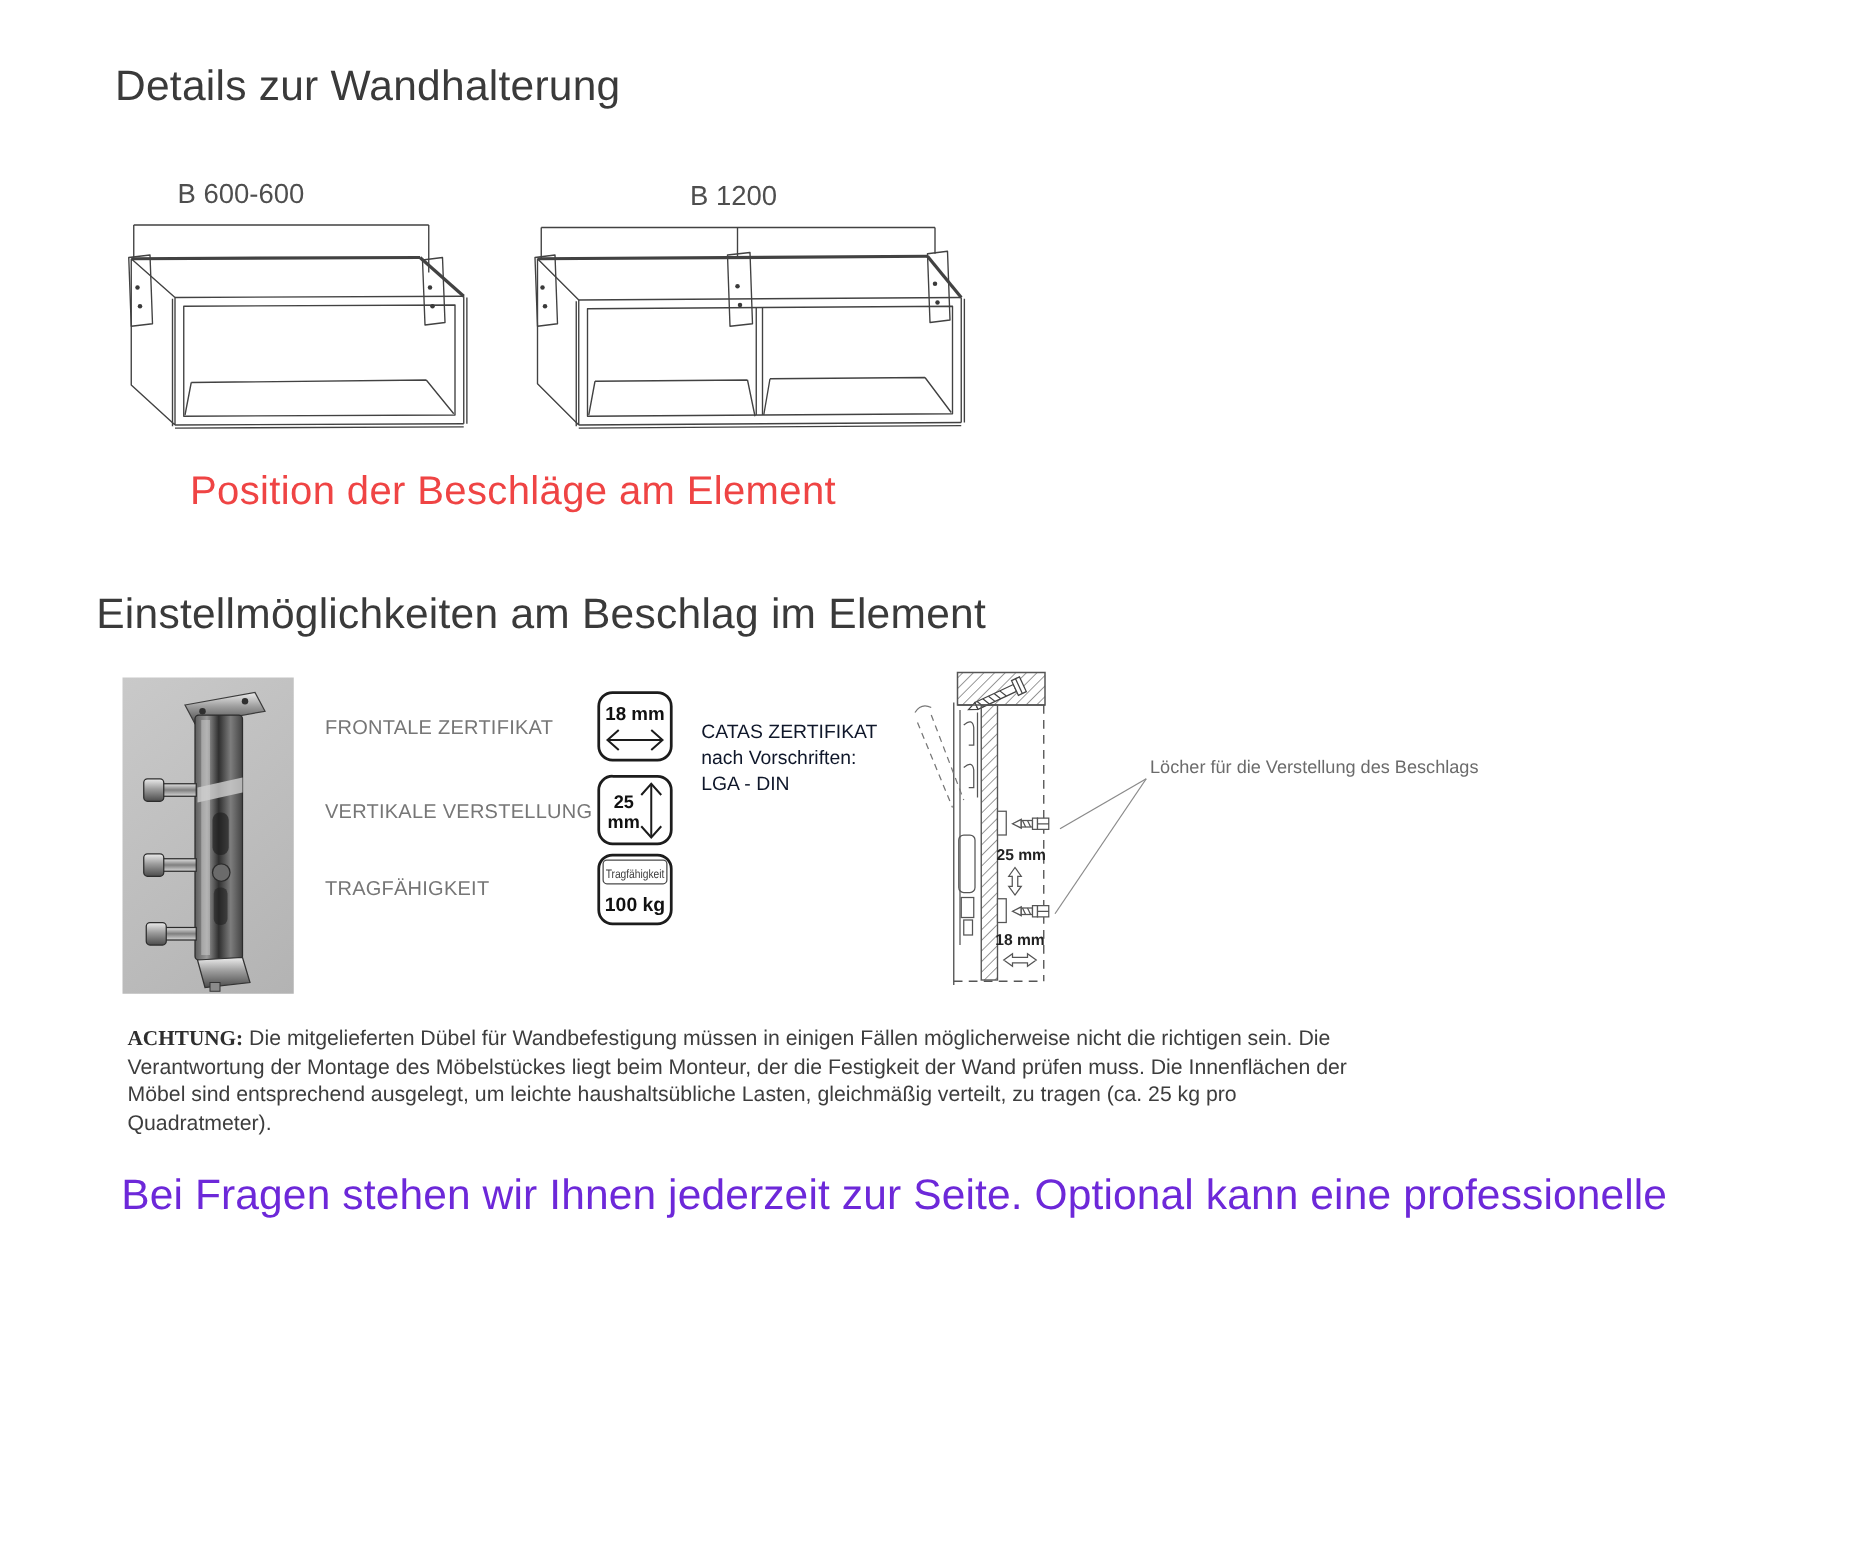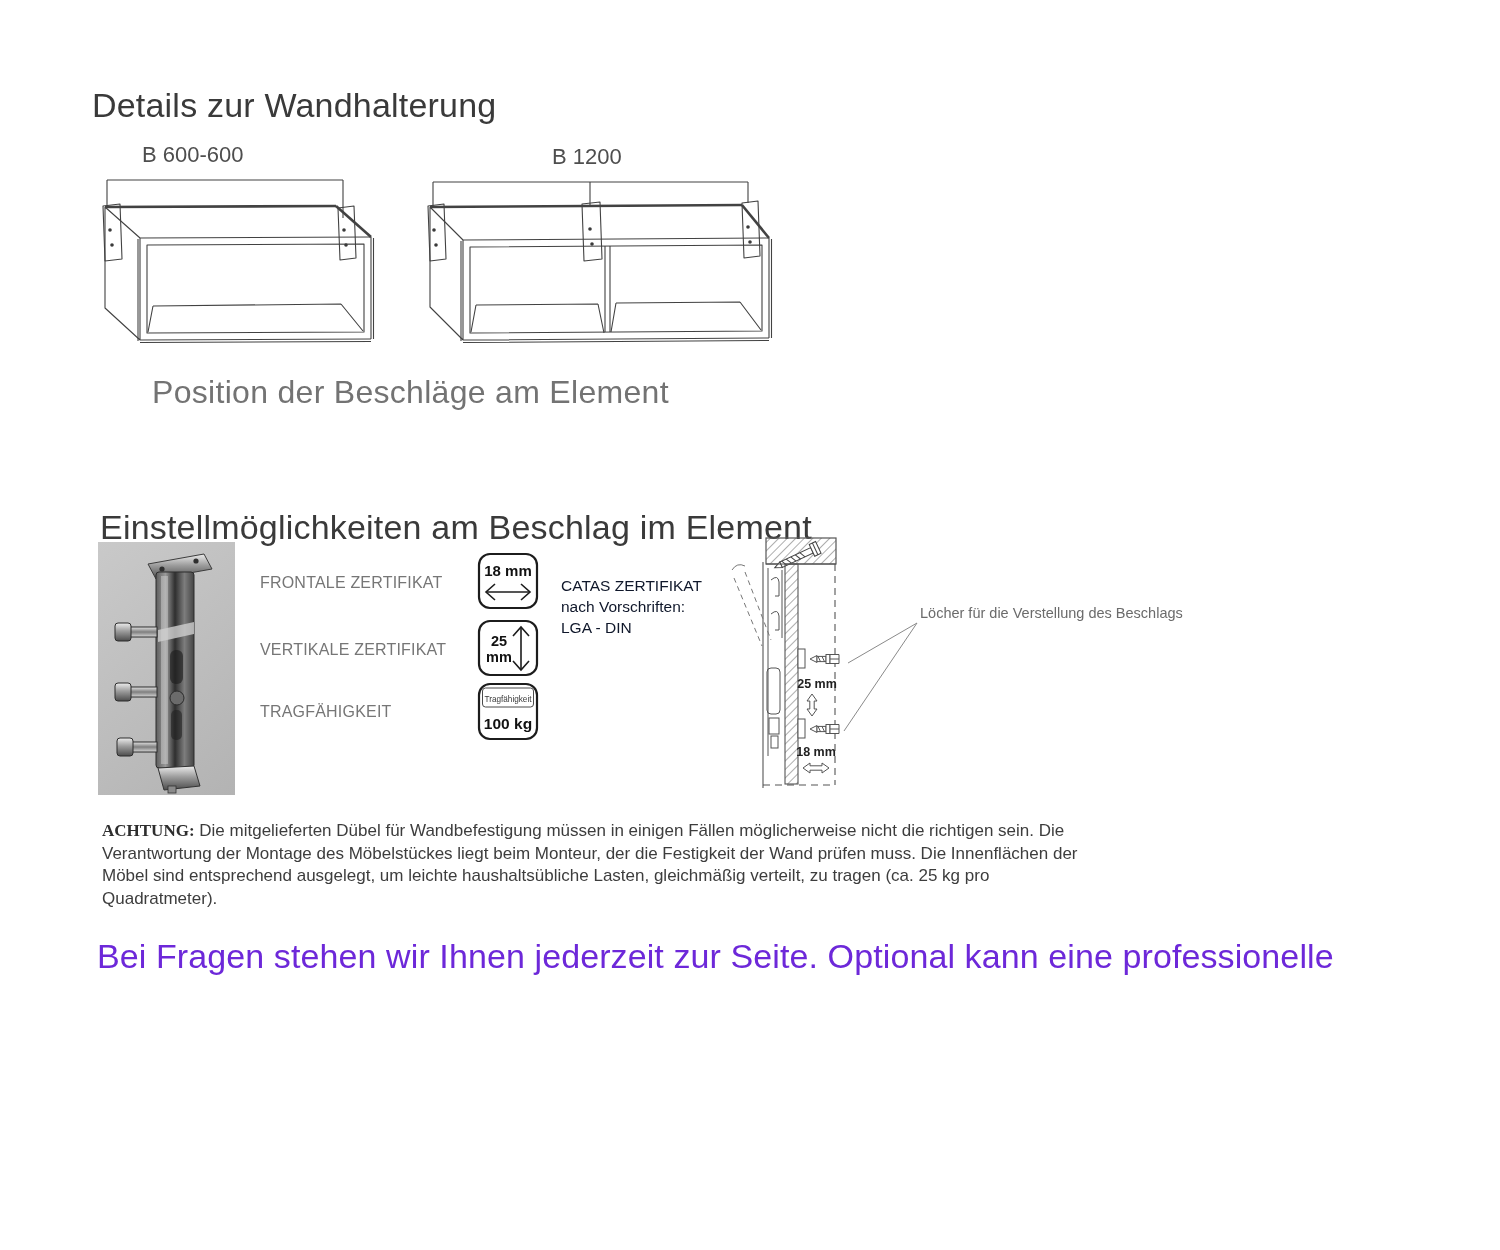--- a/index.html
+++ b/index.html
@@ -2,29 +2,29 @@
 <html><head>
 <meta charset="utf-8">
 <style>
   * { margin:0; padding:0; box-sizing:border-box; }
   html,body { background:#ffffff; }
   body { font-family:"Liberation Sans", sans-serif; color:#3b3b3b; }
   .page { position:relative; width:1500px; height:1250px; background:#fff; overflow:hidden; }
 
   .abs { position:absolute; }
 
-  .h1 { font-size:34px; font-weight:400; color:#3a3a3a; letter-spacing:.2px;margin-top:36px; }
+  .h1 { font-size:34px; font-weight:400; color:#3a3a3a; letter-spacing:.2px; }
   .title { left:92px; top:50px; }
-  .section-title { left:100px; top:472px; }
+  .section-title { left:77px; top:472px; }
 
   .cab-label { font-size:22px; color:#4e4e4e; }
   .cab-label-small { left:142px; top:142px; }
   .cab-label-large { left:552px; top:144px; }
 
-  .caption { left:152px; top:374px; font-size:32px; font-weight:300; color:#737373; letter-spacing:.3px; }
+  .caption { left:152px; top:374px; font-size:32px; font-weight:300; color:#ef4444; letter-spacing:.3px; }
 
   .photo { left:98px; top:542px; width:137px; height:253px;
            background:linear-gradient(140deg,#c9c9c9 0%,#bdbdbd 55%,#b3b3b3 100%); }
 
   .adj-label { font-size:16px; color:#767676; letter-spacing:.2px; }
   .adj-label-1 { left:260px; top:574px; }
   .adj-label-2 { left:260px; top:641px; }
   .adj-label-3 { left:260px; top:703px; }
 
   .badge { left:477px; }
@@ -159,21 +159,21 @@
         <rect x="34" y="200" width="25" height="10" fill="url(#met-h)"></rect>
         <rect x="19" y="196" width="16" height="18" rx="3" fill="url(#met-p)"></rect>
       </g>
 
       <polygon points="60,226 96,224 102,244 66,248" fill="url(#met-p)" stroke="#333" stroke-width="1"></polygon>
       <rect x="70" y="244" width="8" height="7" fill="#8a8a8a" stroke="#333" stroke-width="0.8"></rect>
     </svg>
   </div>
 
   <div class="abs adj-label adj-label-1">FRONTALE ZERTIFIKAT</div>
-  <div class="abs adj-label adj-label-2">VERTIKALE ZERTIFIKAT</div>
+  <div class="abs adj-label adj-label-2">VERTIKALE VERSTELLUNG</div>
   <div class="abs adj-label adj-label-3">TRAGFÄHIGKEIT</div>
 
   <svg class="abs badge badge-1" width="62" height="58" viewBox="0 0 62 58">
     <rect x="2" y="2" width="58" height="54" rx="11" fill="#fff" stroke="#1c1c1c" stroke-width="2.2"></rect>
     <text x="31" y="24" text-anchor="middle" font-size="15" font-weight="bold" fill="#111">18 mm</text>
     <g stroke="#1c1c1c" stroke-width="1.6" fill="none">
       <line x1="10" y1="40" x2="52" y2="40"></line>
       <polyline points="18,32 9,40 18,48"></polyline>
       <polyline points="44,32 53,40 44,48"></polyline>
     </g>

